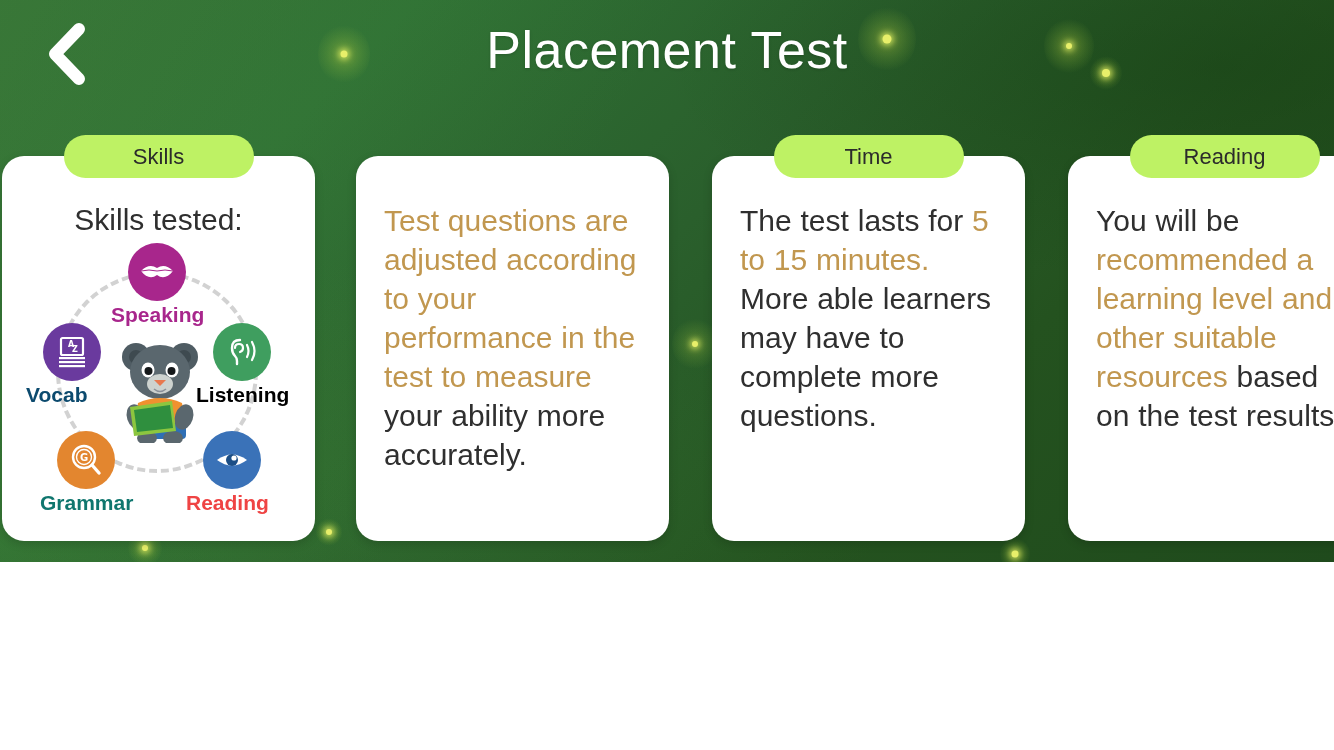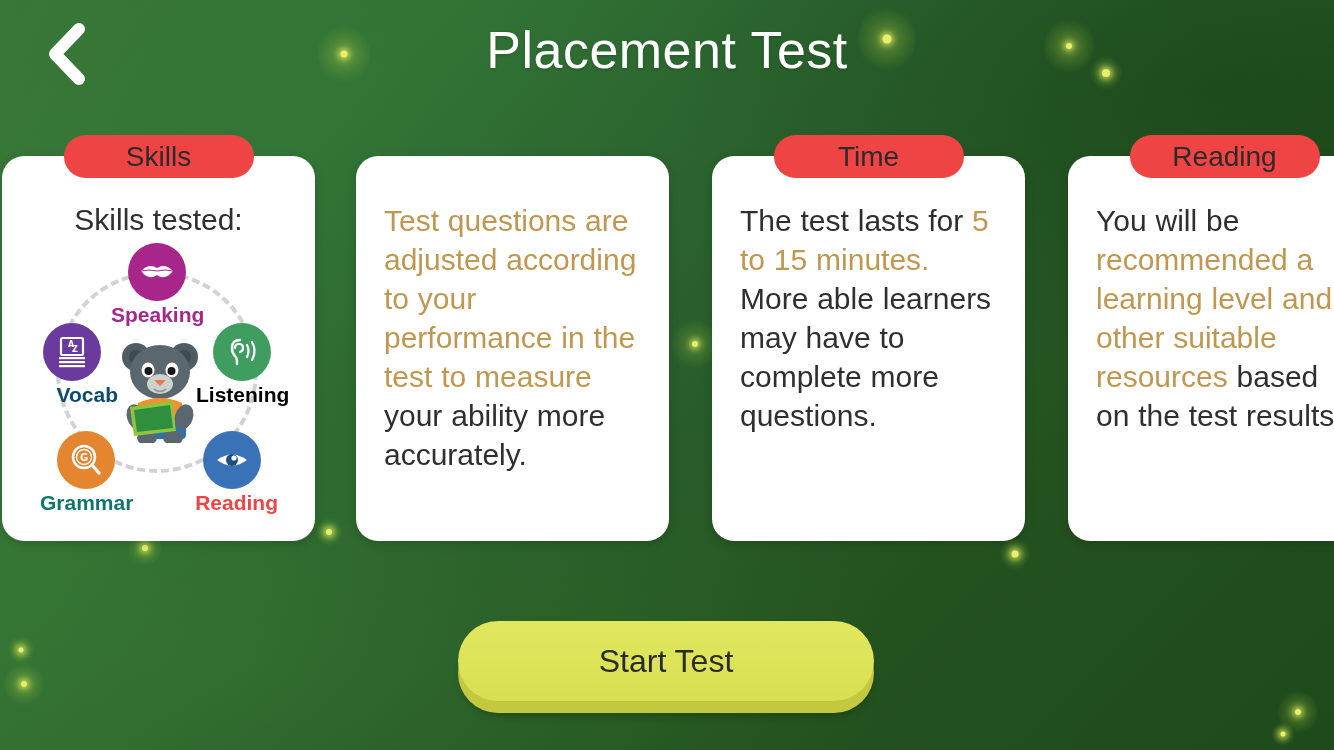--- a/index.html
+++ b/index.html
@@ -7,21 +7,21 @@
   html, body {
     width: 1334px;
     height: 750px;
     overflow: hidden;
     font-family: "Liberation Sans", sans-serif;
   }
 
   #app {
     position: relative;
     width: 1334px;
-    height: 750px;
+    height: 562px;
     overflow: hidden;
     background:
       linear-gradient(135deg, #2f6b33 0%, #2e7034 22%, #2a5f2c 48%, #24521f 72%, #1f4a1c 100%);
   }
 
   
   #app::before {
     content: "";
     position: absolute;
     inset: 0;
@@ -103,27 +103,27 @@
     box-shadow: 0 3px 10px rgba(0,0,0,0.16);
   }
   .card-tab {
     position: absolute;
     top: -21px;
     left: 50%;
     transform: translateX(-50%);
     min-width: 190px;
     height: 43px;
     padding: 0 26px;
-    background: #ef4444;
+    background: #bef264;
     border-radius: 22px;
     display: flex;
     align-items: center;
     justify-content: center;
     color: #2b2b2b;
-    font-size: 28px;
+    font-size: 22px;
     z-index: 2;
   }
   .card-body {
     position: absolute;
     top: 45px;
     left: 28px;
     right: 28px;
     bottom: 16px;
   }
 
@@ -159,21 +159,21 @@
     left: 26px;
     top: 28px;
     width: 202px;
     height: 202px;
     border: 4px dashed #d2d2d2;
     border-radius: 50%;
   }
   .skill-node {
     position: absolute;
     width: 92px;
-    text-align: right;
+    text-align: left;
   }
   .skill-circle {
     width: 58px;
     height: 58px;
     border-radius: 50%;
     margin: 0 auto;
     display: flex;
     align-items: center;
     justify-content: center;
     position: relative;

